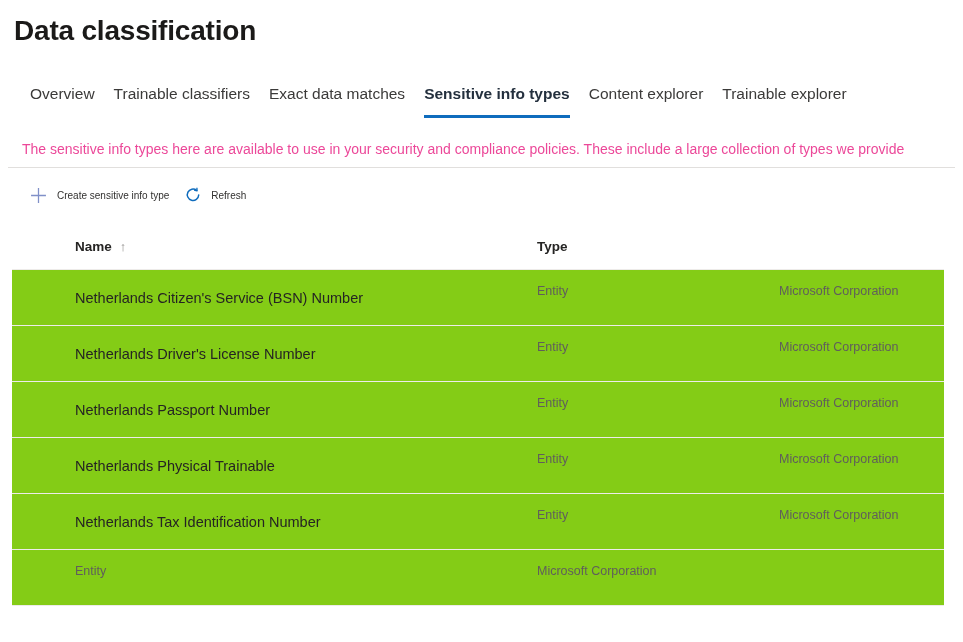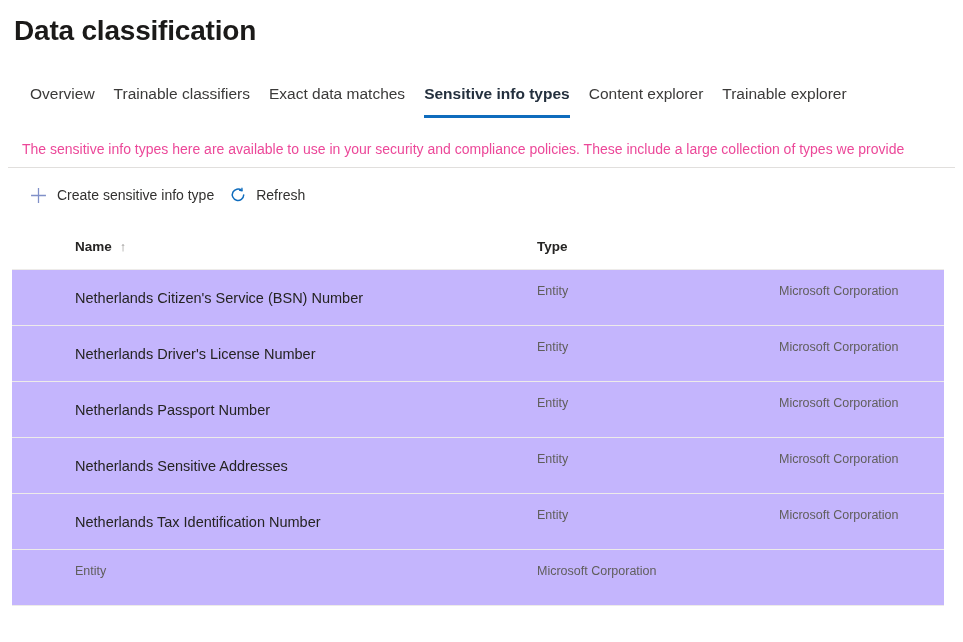--- a/index.html
+++ b/index.html
@@ -63,21 +63,21 @@
     height: 34px;
   }
   .cmd {
     display: flex;
     align-items: center;
     gap: 10px;
     border: none;
     background: none;
     padding: 0;
     font-family: "Liberation Sans", sans-serif;
-    font-size: 14px;
+    font-size: 10px;
     color: #323130;
     cursor: pointer;
   }
   .cmd .icon { display: inline-flex; align-items: center; justify-content: center; }
   .table {
     margin: 12px 0 0 12px;
     width: 932px;
   }
   .thead, .trow {
     display: grid;
@@ -95,21 +95,21 @@
   .th { display: flex; align-items: flex-start; }
   .sort-glyph {
     margin-left: 8px;
     font-weight: 400;
     font-size: 13px;
     color: #8a8886;
   }
   .trow {
     height: 56px;
     cursor: pointer;
-    background: #c4b5fd;
+    background: #84cc16;
   }
   .cell-name {
     font-size: 14.5px;
     color: #252423;
     white-space: nowrap;
     overflow: hidden;
   }
   .cell-sub {
     font-size: 12.5px;
     color: #605e5c;
@@ -173,21 +173,21 @@
     <div class="cell-name">Netherlands Driver's License Number</div>
     <div class="cell-sub">Entity</div>
     <div class="cell-sub">Microsoft Corporation</div>
   </div>
   <div class="trow">
     <div class="cell-name">Netherlands Passport Number</div>
     <div class="cell-sub">Entity</div>
     <div class="cell-sub">Microsoft Corporation</div>
   </div>
   <div class="trow">
-    <div class="cell-name">Netherlands Sensitive Addresses</div>
+    <div class="cell-name">Netherlands Physical Trainable</div>
     <div class="cell-sub">Entity</div>
     <div class="cell-sub">Microsoft Corporation</div>
   </div>
   <div class="trow">
     <div class="cell-name">Netherlands Tax Identification Number</div>
     <div class="cell-sub">Entity</div>
     <div class="cell-sub">Microsoft Corporation</div>
   </div>
   <div class="trow">
     <div class="cell-sub">Entity</div>

